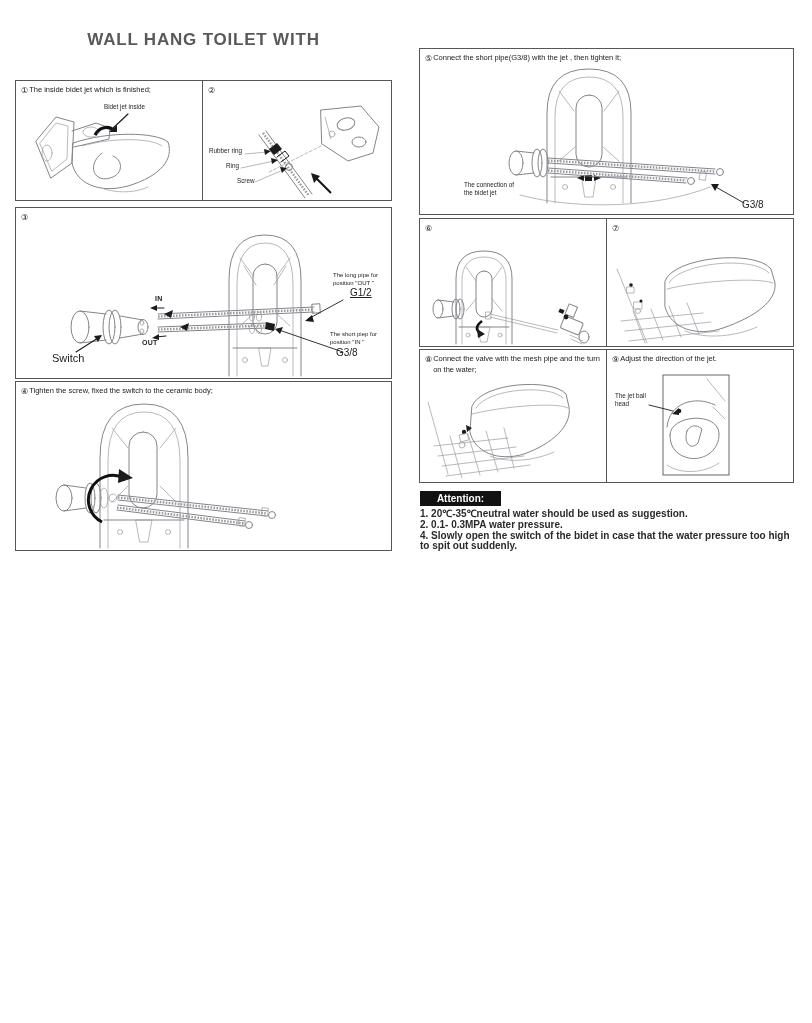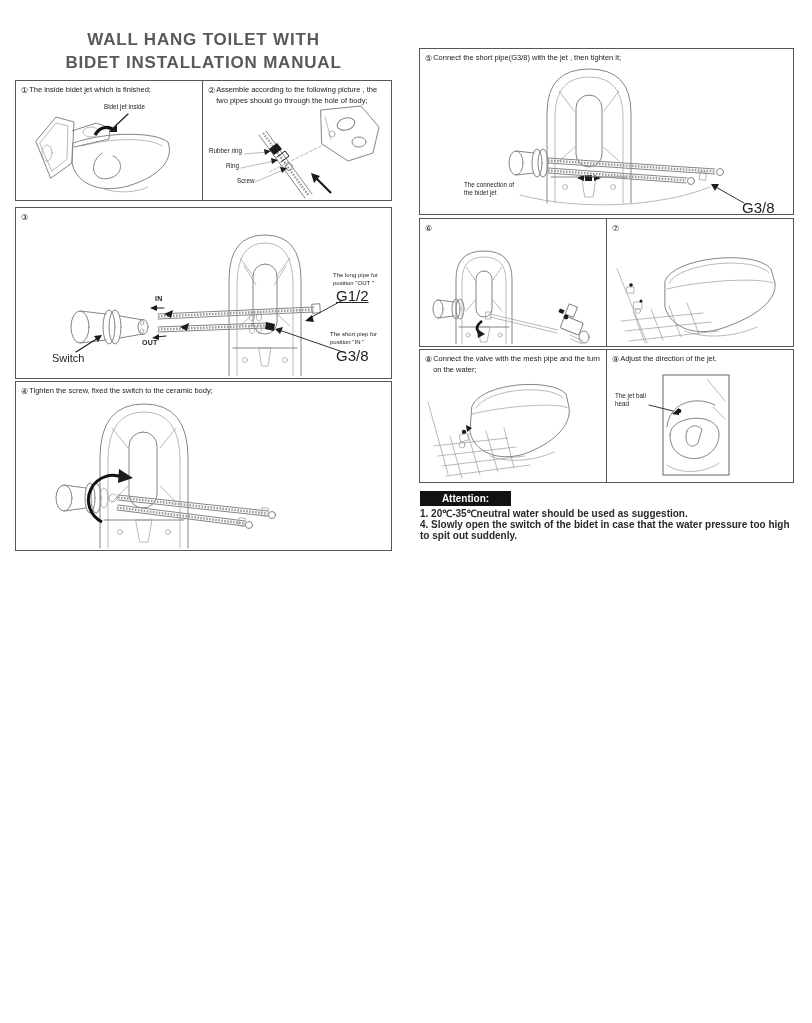--- a/index.html
+++ b/index.html
@@ -7,41 +7,40 @@
         font-family:"Liberation Sans",sans-serif;color:#1b1b1b;}
   .title{position:absolute;left:15px;top:28px;width:377px;text-align:center;
          font-size:17px;font-weight:bold;color:#58595b;letter-spacing:0.8px;line-height:1.38;}
   .panel{position:absolute;border:1px solid #54565a;background:#fff;box-sizing:border-box;}
   .cap{display:flex;align-items:flex-start;padding:4px 6px 0 5px;font-size:7.5px;
        line-height:1.4;color:#1a1a1a;}
   .cap .num{font-size:8px;margin-right:1px;flex:0 0 auto;}
   .art{position:absolute;left:0;right:0;bottom:0;}
   .art svg{display:block;width:100%;height:100%;}
   .lbl{position:absolute;font-size:6.3px;line-height:1.25;color:#222;}
-  .lbl.big{font-size:15px;}
+  .lbl.big{font-size:10px;}
   .lbl.b{font-weight:bold;font-size:7px;letter-spacing:0.3px;}
   .lbl.sw{font-size:11px;}
   .s{fill:none;stroke:#84858a;stroke-width:1;stroke-linecap:round;stroke-linejoin:round;}
   .s2{fill:none;stroke:#9a9b9f;stroke-width:0.7;stroke-linecap:round;stroke-linejoin:round;}
   .d{fill:none;stroke:#1b1b1b;stroke-linecap:round;}
   .f{fill:#1b1b1b;stroke:none;}
   .pipe{fill:none;stroke:#9a9b9f;stroke-width:2.4;stroke-dasharray:1.6 1.4;}
-  .att-title{position:absolute;left:420px;top:491px;width:91px;height:15px;background:#121212;
+  .att-title{position:absolute;left:420px;top:491px;width:81px;height:15px;background:#121212;
              color:#fff;font-size:10px;font-weight:bold;text-align:center;line-height:15px;}
   .att-list{position:absolute;left:420px;top:509px;width:372px;font-size:10px;
             font-weight:600;color:#2a2a2a;line-height:10.8px;}
 </style>
 </head>
 <body>
 
 <div id="page">
 
   <div class="title">
     <div>WALL HANG TOILET WITH</div>
-    <div>BIDET INSTALLATION MANUAL</div>
   </div>
 
   <div class="panel" style="left:15px;top:80px;width:188px;height:121px;">
     <div class="cap">
       <span class="num">①</span>
       <span>The inside bidet jet which is finished;</span>
     </div>
     <div class="art" style="top:18px;">
       <svg viewBox="0 0 186 101">
         <path class="s" d="M20,42 L40,18 L58,23 L56,64 L35,79 Z"></path>
@@ -57,21 +56,20 @@
         <line class="d" x1="112" y1="15" x2="95" y2="31" stroke-width="1.1"></line>
         <polygon class="f" points="93,33 101,26 101,33"></polygon>
       </svg>
       <div class="lbl" style="left:88px;top:4px;">Bidet jet inside</div>
     </div>
   </div>
 
   <div class="panel" style="left:202px;top:80px;width:190px;height:121px;">
     <div class="cap">
       <span class="num">②</span>
-      <span>Assemble according to the following picture , the two pipes should go through the hole of body;</span>
     </div>
     <div class="art" style="top:24px;">
       <svg viewBox="0 0 188 95">
         <path class="s" d="M118,5 L158,1 L176,22 L170,48 L145,56 L119,39 Z"></path>
         <ellipse class="s" cx="143" cy="19" rx="9" ry="6" transform="rotate(-15 143 19)"></ellipse>
         <ellipse class="s" cx="156" cy="37" rx="7" ry="5"></ellipse>
         <circle class="s2" cx="129" cy="29" r="3"></circle>
         <path class="s2" d="M122,12 L128,34"></path>
         <line class="s2" x1="118" y1="41" x2="66" y2="67" stroke-dasharray="3 2"></line>
         <line class="s" x1="56" y1="30" x2="102" y2="93"></line>
@@ -139,21 +137,21 @@
         <polygon class="f" points="86,105 78,106 82,112"></polygon>
         <line class="d" x1="327" y1="70" x2="292" y2="89" stroke-width="0.9"></line>
         <polygon class="f" points="289,91 296,85 298,92"></polygon>
         <line class="d" x1="327" y1="122" x2="263" y2="100" stroke-width="0.9"></line>
         <polygon class="f" points="259,99 267,97 264,104"></polygon>
       </svg>
       <div class="lbl b" style="left:139px;top:65px;">IN</div>
       <div class="lbl b" style="left:126px;top:109px;">OUT</div>
       <div class="lbl sw" style="left:36px;top:122px;">Switch</div>
       <div class="lbl" style="left:317px;top:42px;width:54px;font-size:6px;">The long pipe for position  "OUT "</div>
-      <div class="lbl big" style="left:320px;top:57px;text-decoration:underline;">G1/2</div>
+      <div class="lbl big" style="left:334px;top:57px;text-decoration:underline;">G1/2</div>
       <div class="lbl" style="left:314px;top:101px;width:58px;font-size:6px;">The short piep for position  "IN "</div>
       <div class="lbl big" style="left:320px;top:117px;">G3/8</div>
     </div>
   </div>
 
   <div class="panel" style="left:15px;top:381px;width:377px;height:170px;">
     <div class="cap">
       <span class="num">④</span>
       <span>Tighten the screw, fixed the switch to the ceramic body;</span>
     </div>
@@ -322,16 +320,17 @@
         <polygon class="f" points="65,47 72,41 72,48"></polygon>
         <line class="d" x1="42" y1="38" x2="66" y2="44" stroke-width="0.9"></line>
       </svg>
       <div class="lbl" style="left:8px;top:26px;width:36px;">The jet ball head</div>
     </div>
   </div>
 
   <div class="att-title">Attention:</div>
   <div class="att-list">
     <div>1. 20℃-35℃neutral water should be used as suggestion.</div>
+    <div>2. 0.1- 0.3MPA water pressure.</div>
     <div>4. Slowly open the switch of the bidet in case that the water pressure too high to spit out suddenly.</div>
   </div>
 
 </div>
 
 </body></html>

